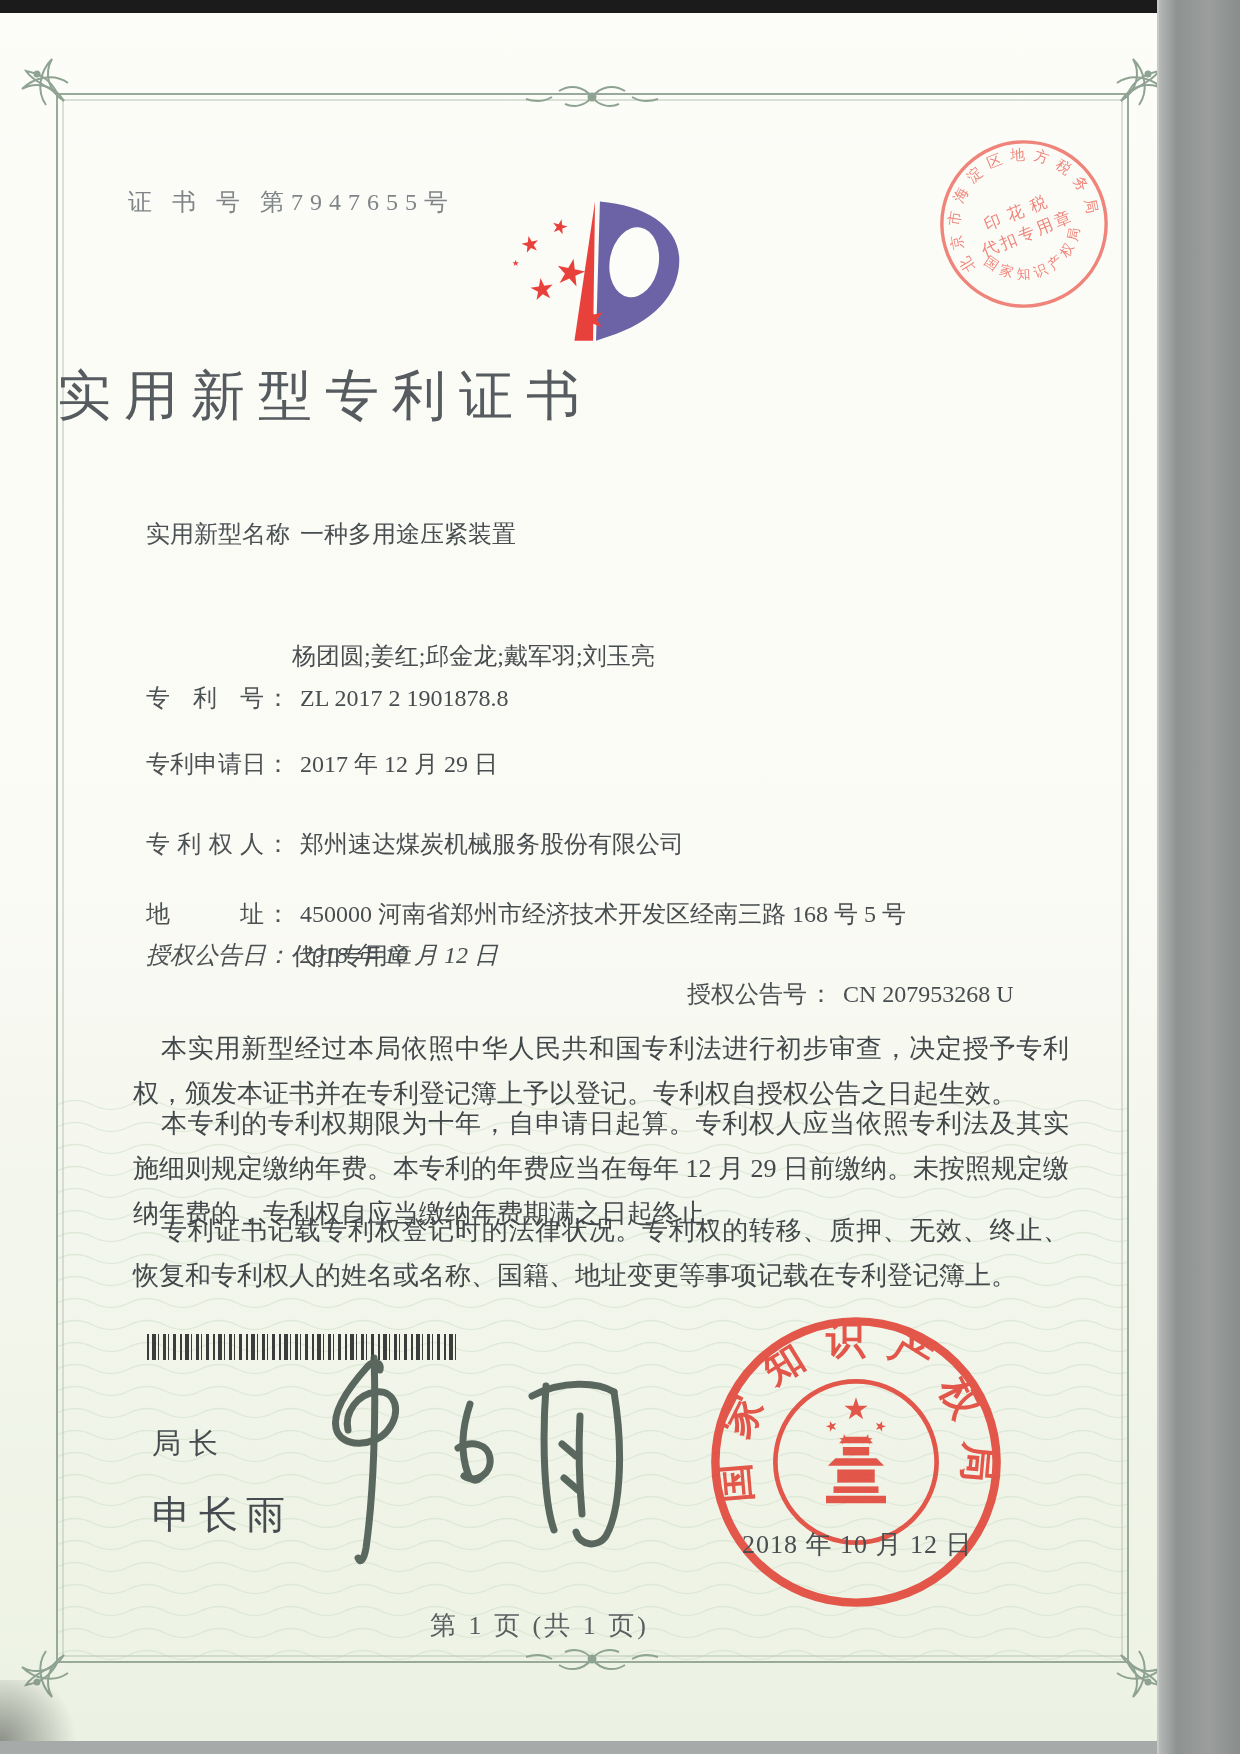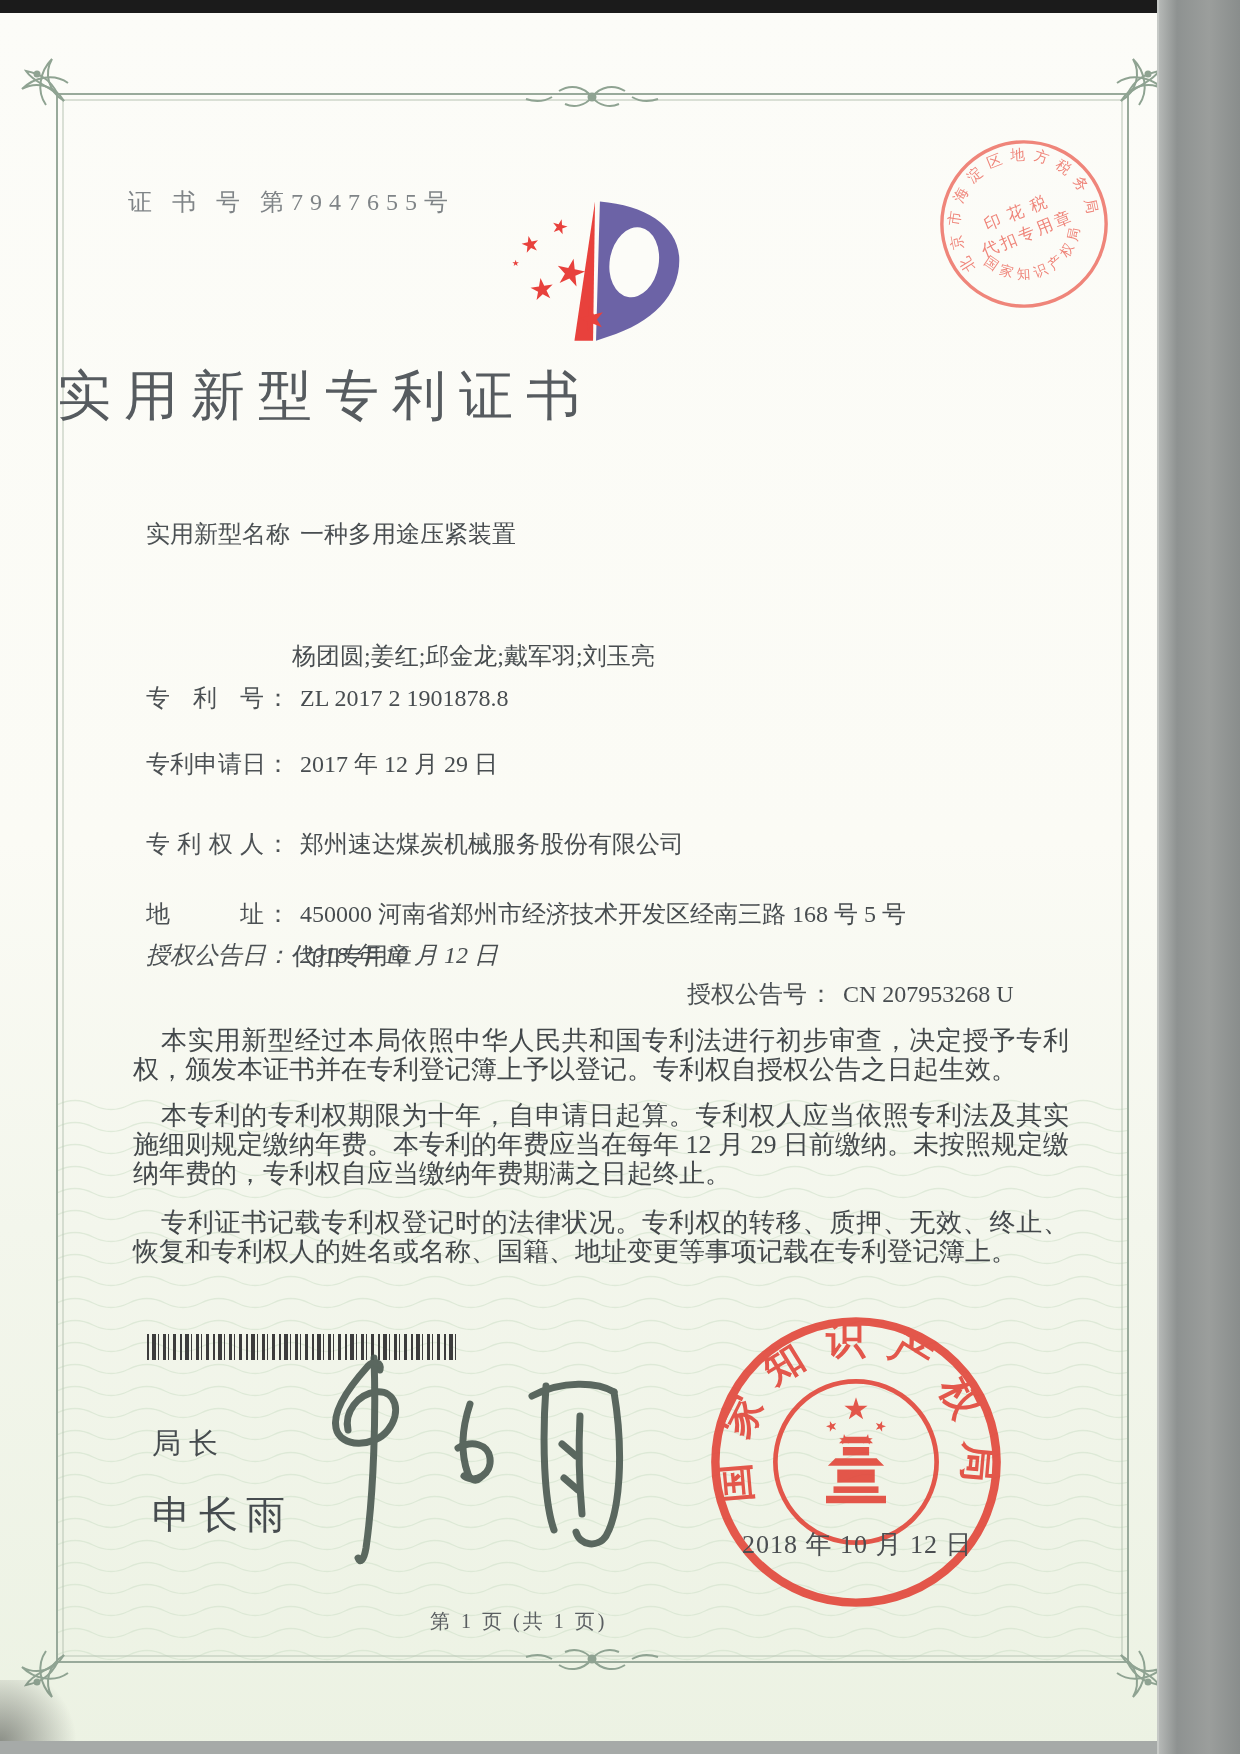--- a/index.html
+++ b/index.html
@@ -9,30 +9,30 @@
         background:linear-gradient(180deg,#fcfcf8 0%,#fbfbf5 48%,#f3f6ec 70%,#ecf2e3 100%);}
   .abs{position:absolute;}
   .cert-no{left:128px;top:186px;font-size:24px;letter-spacing:7px;color:#7f8487;}
   .title{left:57px;top:360px;width:1071px;text-align:left;font-size:54px;letter-spacing:13px;
          color:#565b5f;font-weight:400;}
   .row{position:absolute;font-size:24px;color:#4c5154;white-space:nowrap;}
   .row .lb{display:inline-block;width:118px;text-align:justify;text-align-last:justify;vertical-align:top;}
   .row .cl{display:inline-block;margin:0 2px 0 2px;}
   .row .vl{display:inline-block;margin-left:8px;color:#484d50;text-align:center;}
   .cont{position:absolute;font-size:24px;color:#484d50;white-space:nowrap;}
-  .para{position:absolute;left:133px;width:936px;font-size:26px;line-height:29px;color:#43484b;
+  .para{position:absolute;left:133px;width:936px;font-size:26px;line-height:45px;color:#43484b;
         text-indent:28px;text-align:justify;margin:0;}
   .barcode{left:147px;top:1334px;width:312px;height:26px;
      background:repeating-linear-gradient(90deg,#3c3c3c 0 2px,transparent 2px 5px,#3c3c3c 5px 9px,
      transparent 9px 11px,#3c3c3c 11px 12px,transparent 12px 16px,#3c3c3c 16px 19px,transparent 19px 21px,
      #3c3c3c 21px 22px,transparent 22px 26px,#3c3c3c 26px 29px,transparent 29px 33px);}
   .sig-title{left:152px;top:1424px;font-size:29px;letter-spacing:8px;color:#464c4f;}
   .sig-name{left:152px;top:1488px;font-size:39px;letter-spacing:8px;color:#464c4f;}
   .seal-date{left:742px;top:1527px;font-size:26px;color:#4a4e51;letter-spacing:1px;z-index:5;}
-  .footer{left:430px;top:1608px;font-size:20px;letter-spacing:3px;color:#5a5e61;}
+  .footer{left:430px;top:1608px;font-size:26px;letter-spacing:3px;color:#5a5e61;}
   .edge-top{left:0;top:0;width:1240px;height:13px;background:#1b1b1b;}
   .edge-right{left:1157px;top:0;width:83px;height:1754px;border-left:2px solid #c6c9c6;
      background:linear-gradient(90deg,#b5b8b6 0px,#8e9291 18px,#9b9e9c 50px,#888c8b 83px);}
   .edge-bottom{left:0;top:1741px;width:1157px;height:13px;background:#a6aaa8;}
   .corner-shadow{left:0;top:1680px;width:90px;height:62px;
      background:radial-gradient(circle at 0% 100%,rgba(60,62,60,.55),rgba(60,62,60,0) 70%);}
   svg text{font-family:"Liberation Serif","DejaVu Serif",serif;}
 </style>
 </head>
 <body>

